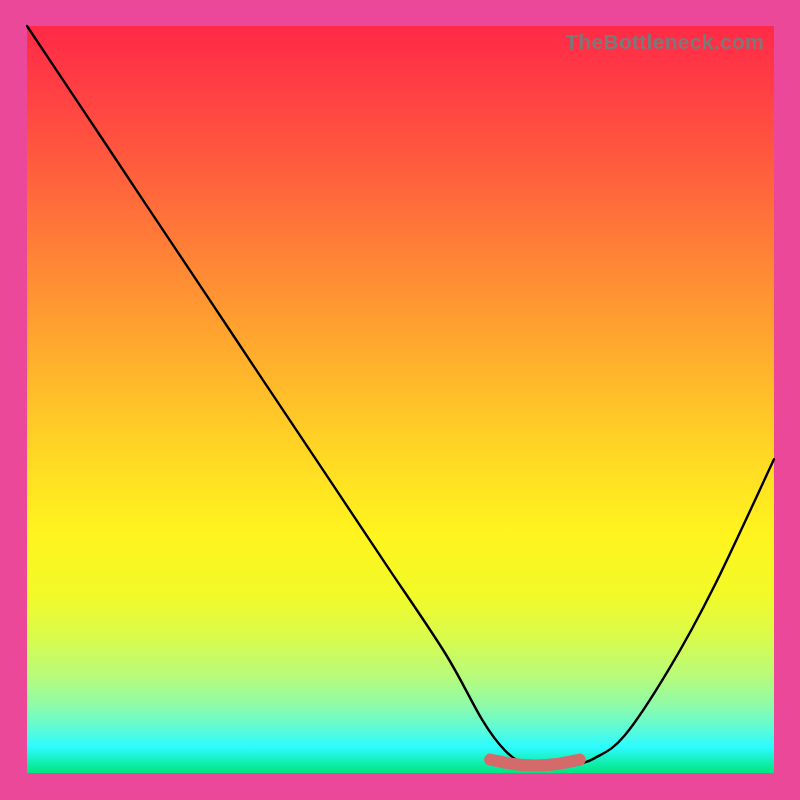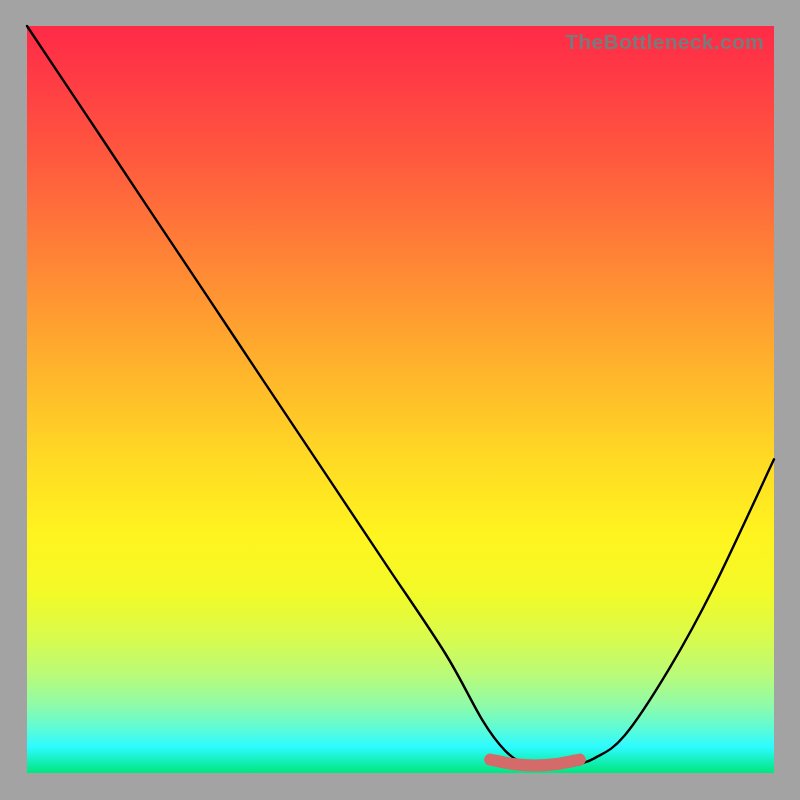--- a/index.html
+++ b/index.html
@@ -8,21 +8,21 @@
     width: 800px;
     height: 800px;
     overflow: hidden;
     background: #000;
     font-family: Arial, Helvetica, sans-serif;
   }
   .stage {
     position: relative;
     width: 800px;
     height: 800px;
-    background: #a3a3a3;
+    background: #ec4899;
   }
   .plot {
     position: absolute;
     left: 27px;
     top: 26px;
     width: 747px;
     height: 747px;
     background: linear-gradient(
       to bottom,
       #ff2a47 0%,

